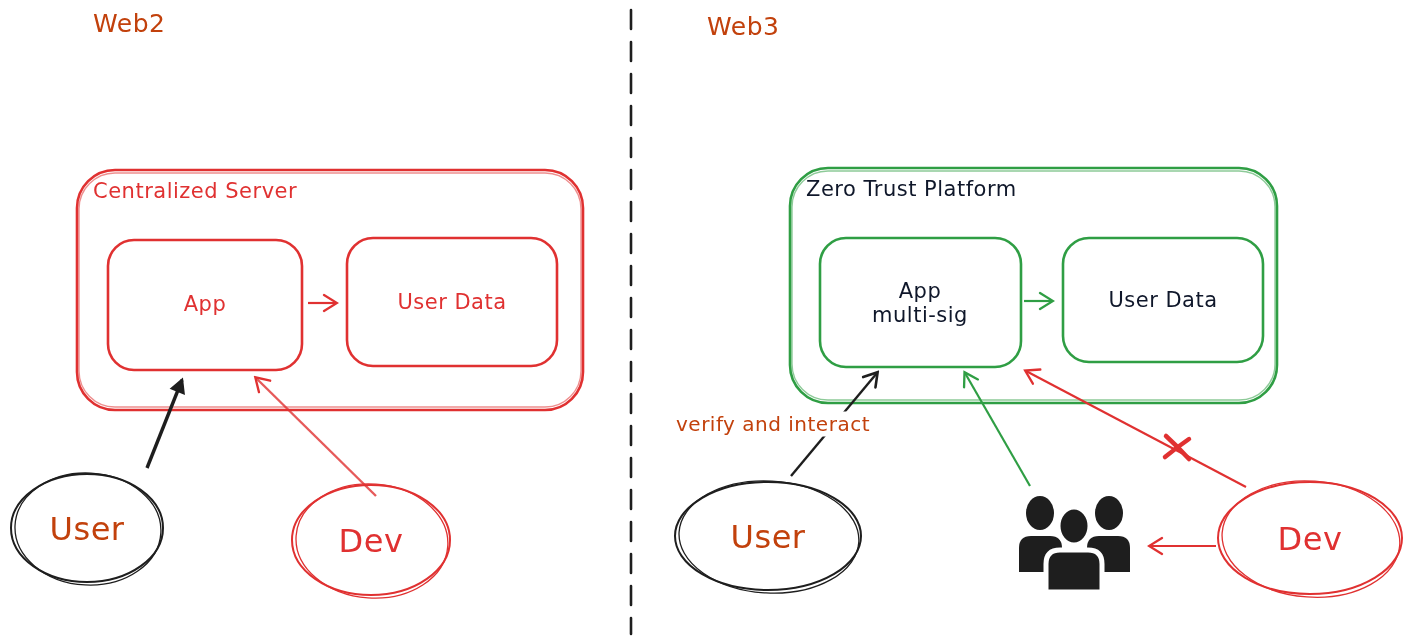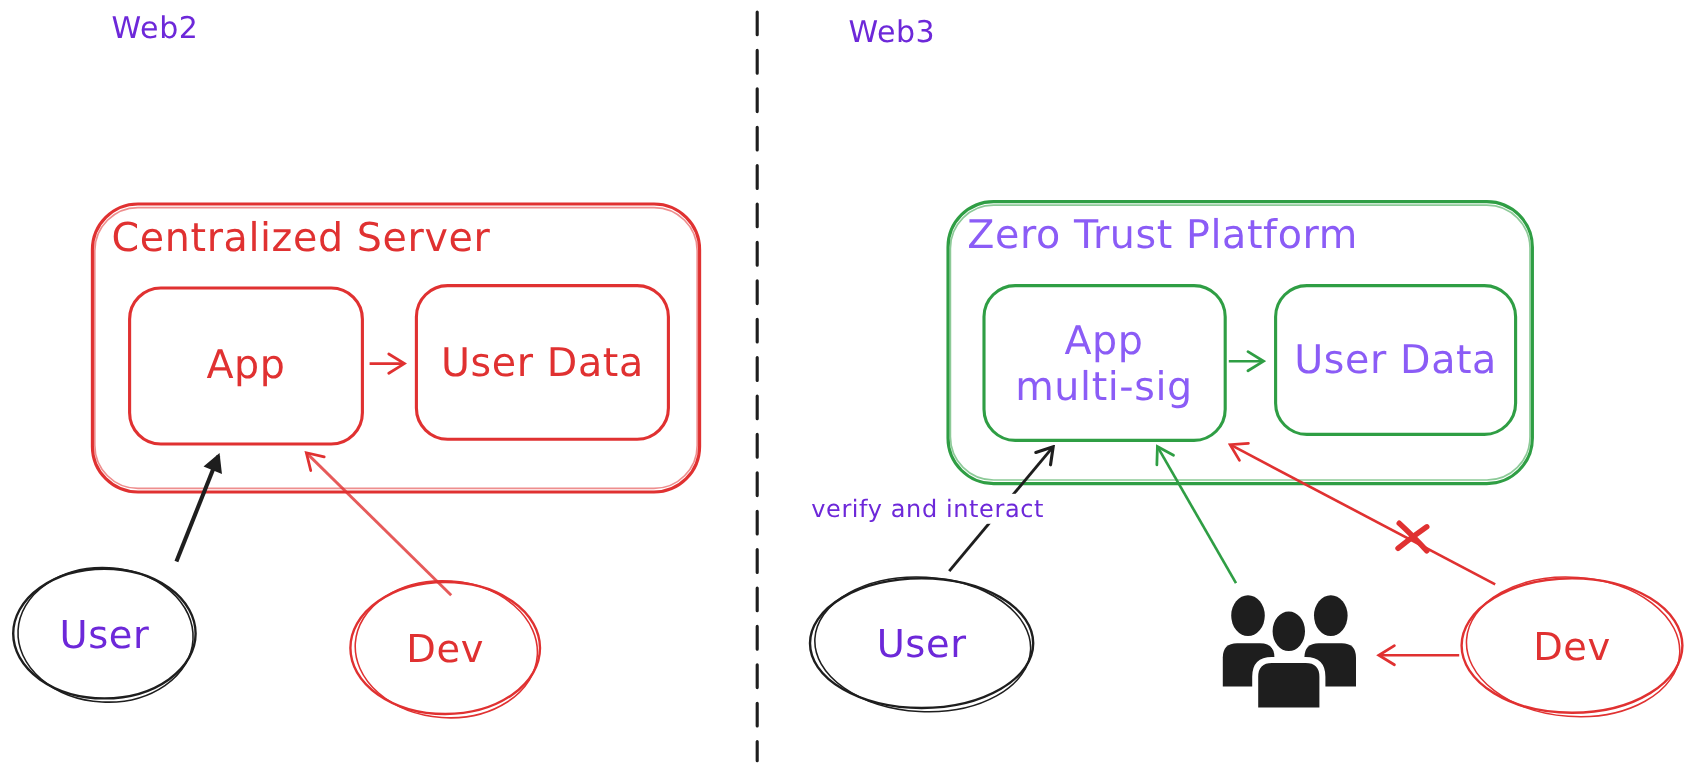--- a/index.html
+++ b/index.html
@@ -15,25 +15,25 @@
   .label {
     position: absolute;
     white-space: nowrap;
     color: #1e1e1e;
     font-size: 32px;
     line-height: 1.15;
     letter-spacing: 0.5px;
   }
   .centered { transform: translate(-50%, -50%); text-align: center; }
   .red   { color: #e03131; }
-  .green { color: #8b5cf6; }
-  .black { color: #6d28d9; }
+  .green { color: #0f172a; }
+  .black { color: #c2410c; }
   .on-line { background: #ffffff; padding: 1px 7px; }
   .panel-title { font-size: 25px; }
-  .box-title { font-size: 33px; }
+  .box-title { font-size: 21px; }
 </style>
 </head>
 <body>
 
 <div id="canvas">
 
   <svg id="shapes" width="1411" height="640" viewBox="0 0 1411 640" xmlns="http://www.w3.org/2000/svg">
     <defs>
       <marker id="ah-red" viewBox="-16 -10 18 20" refX="-1" refY="0" markerWidth="18" markerHeight="20" orient="auto" markerUnits="userSpaceOnUse">
         <path d="M-13,-8 L0,0 L-13,8" fill="none" stroke="#e03131" stroke-width="2.3" stroke-linecap="round"></path>

